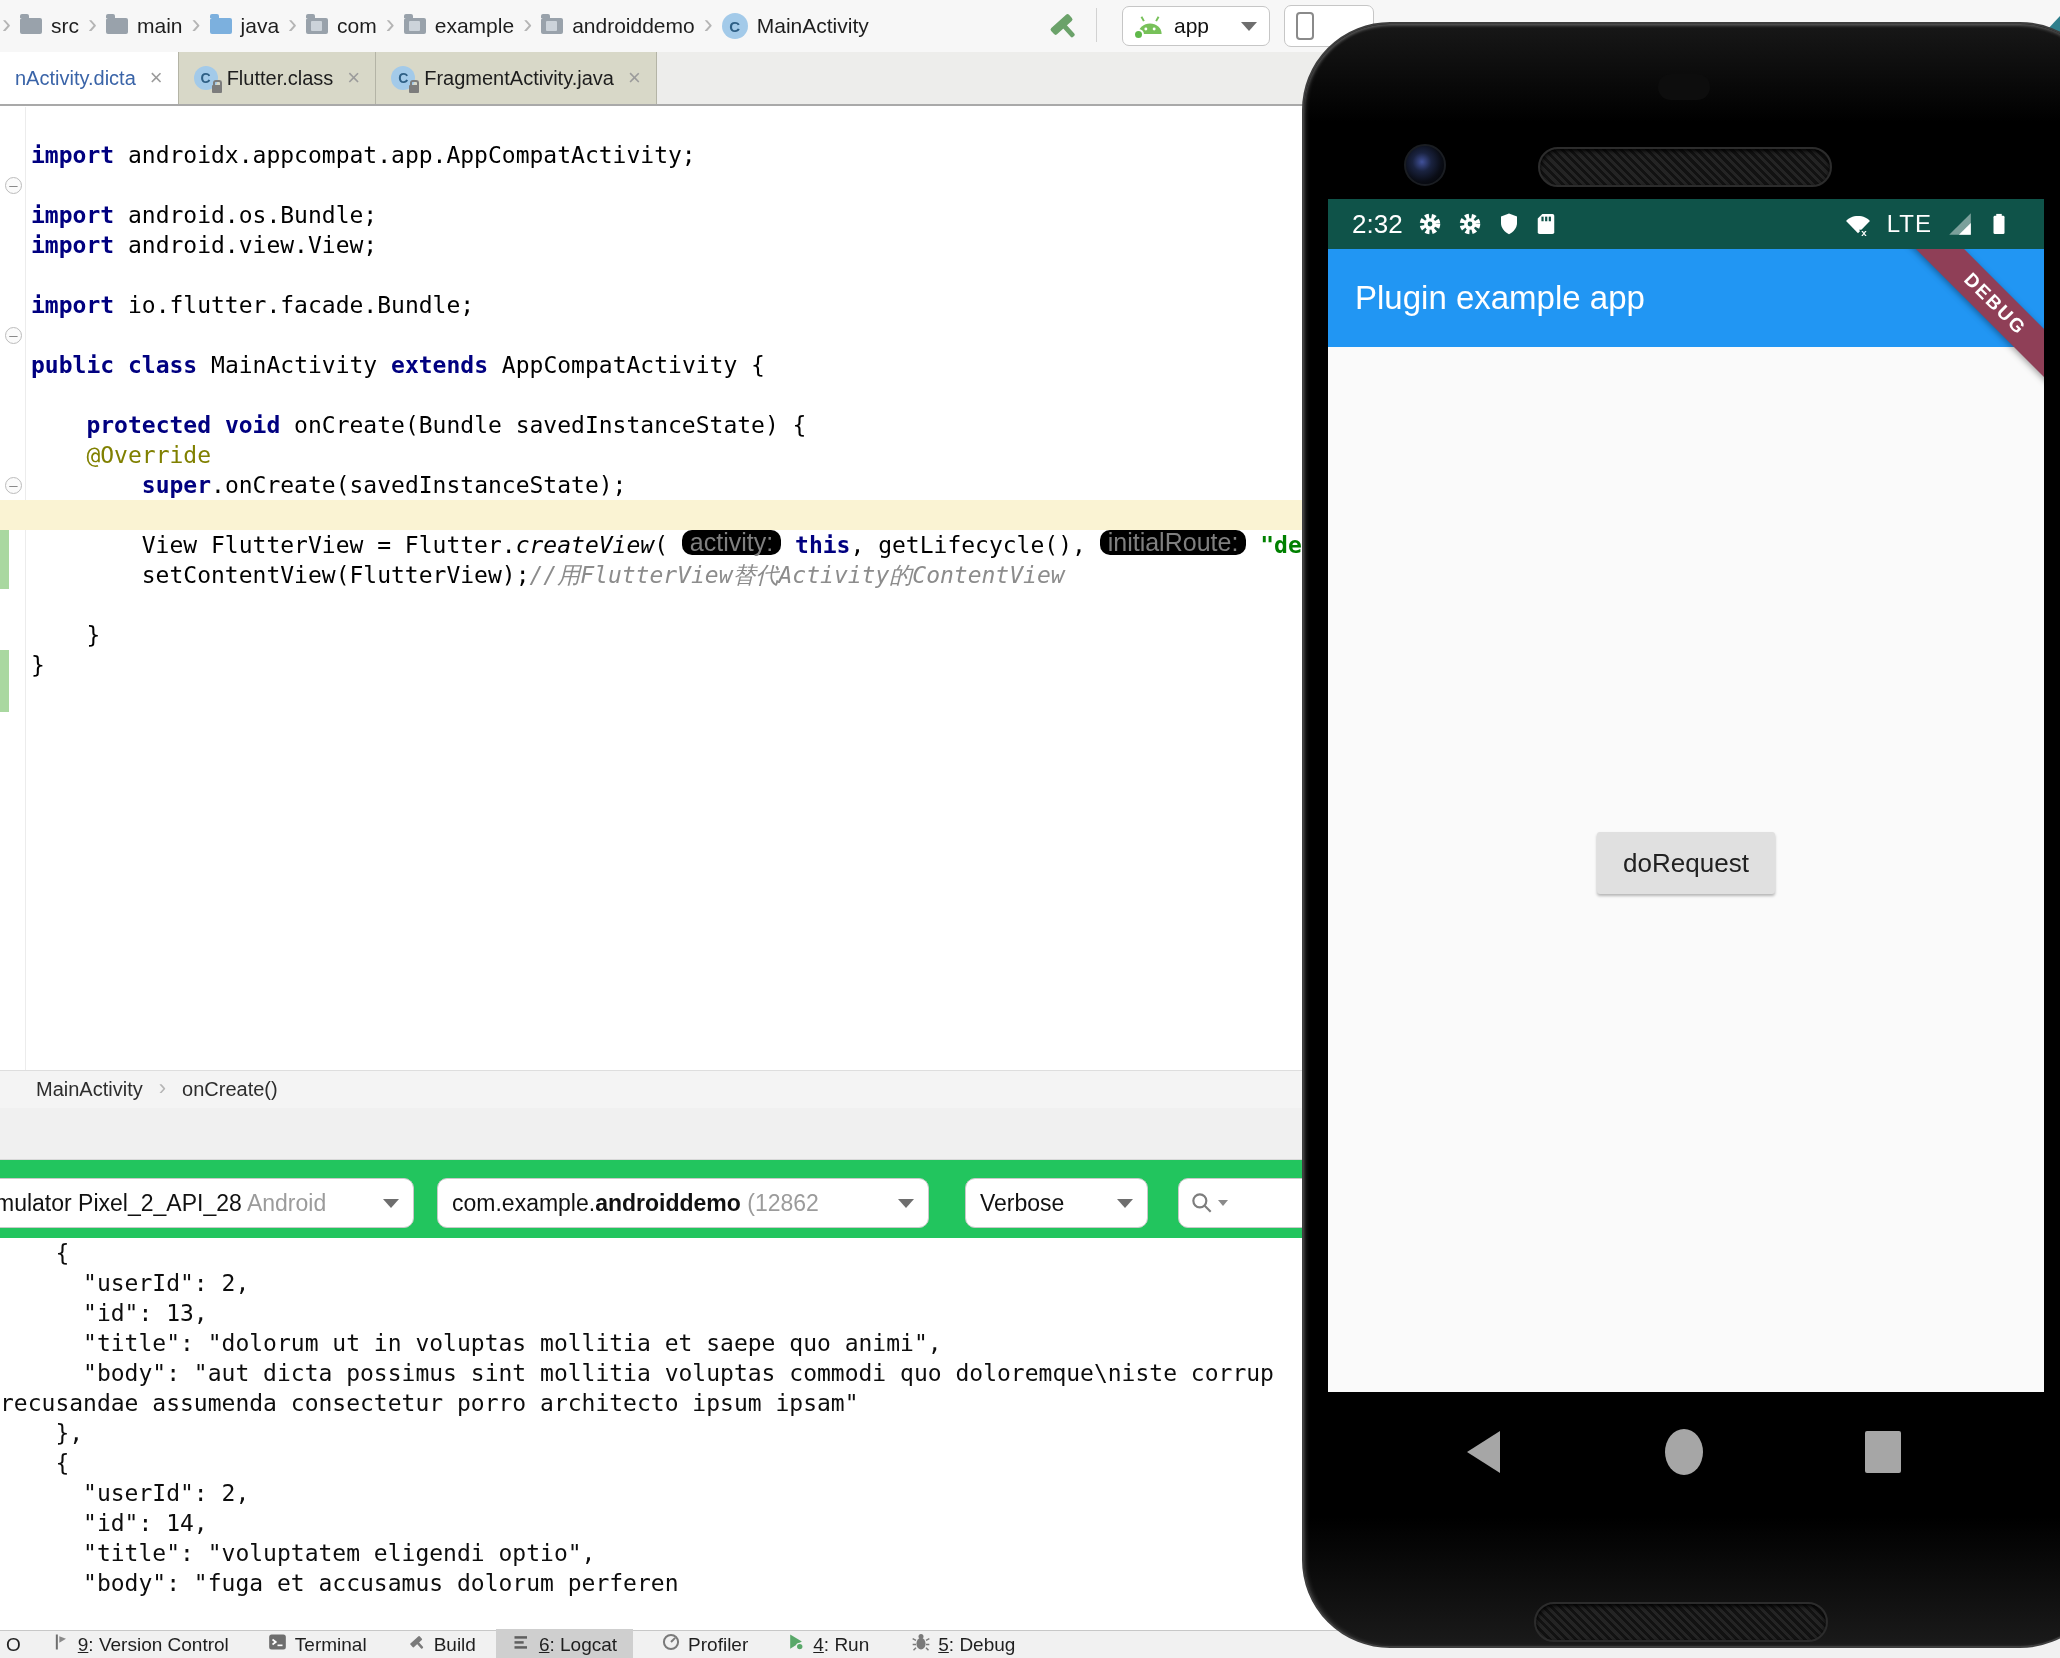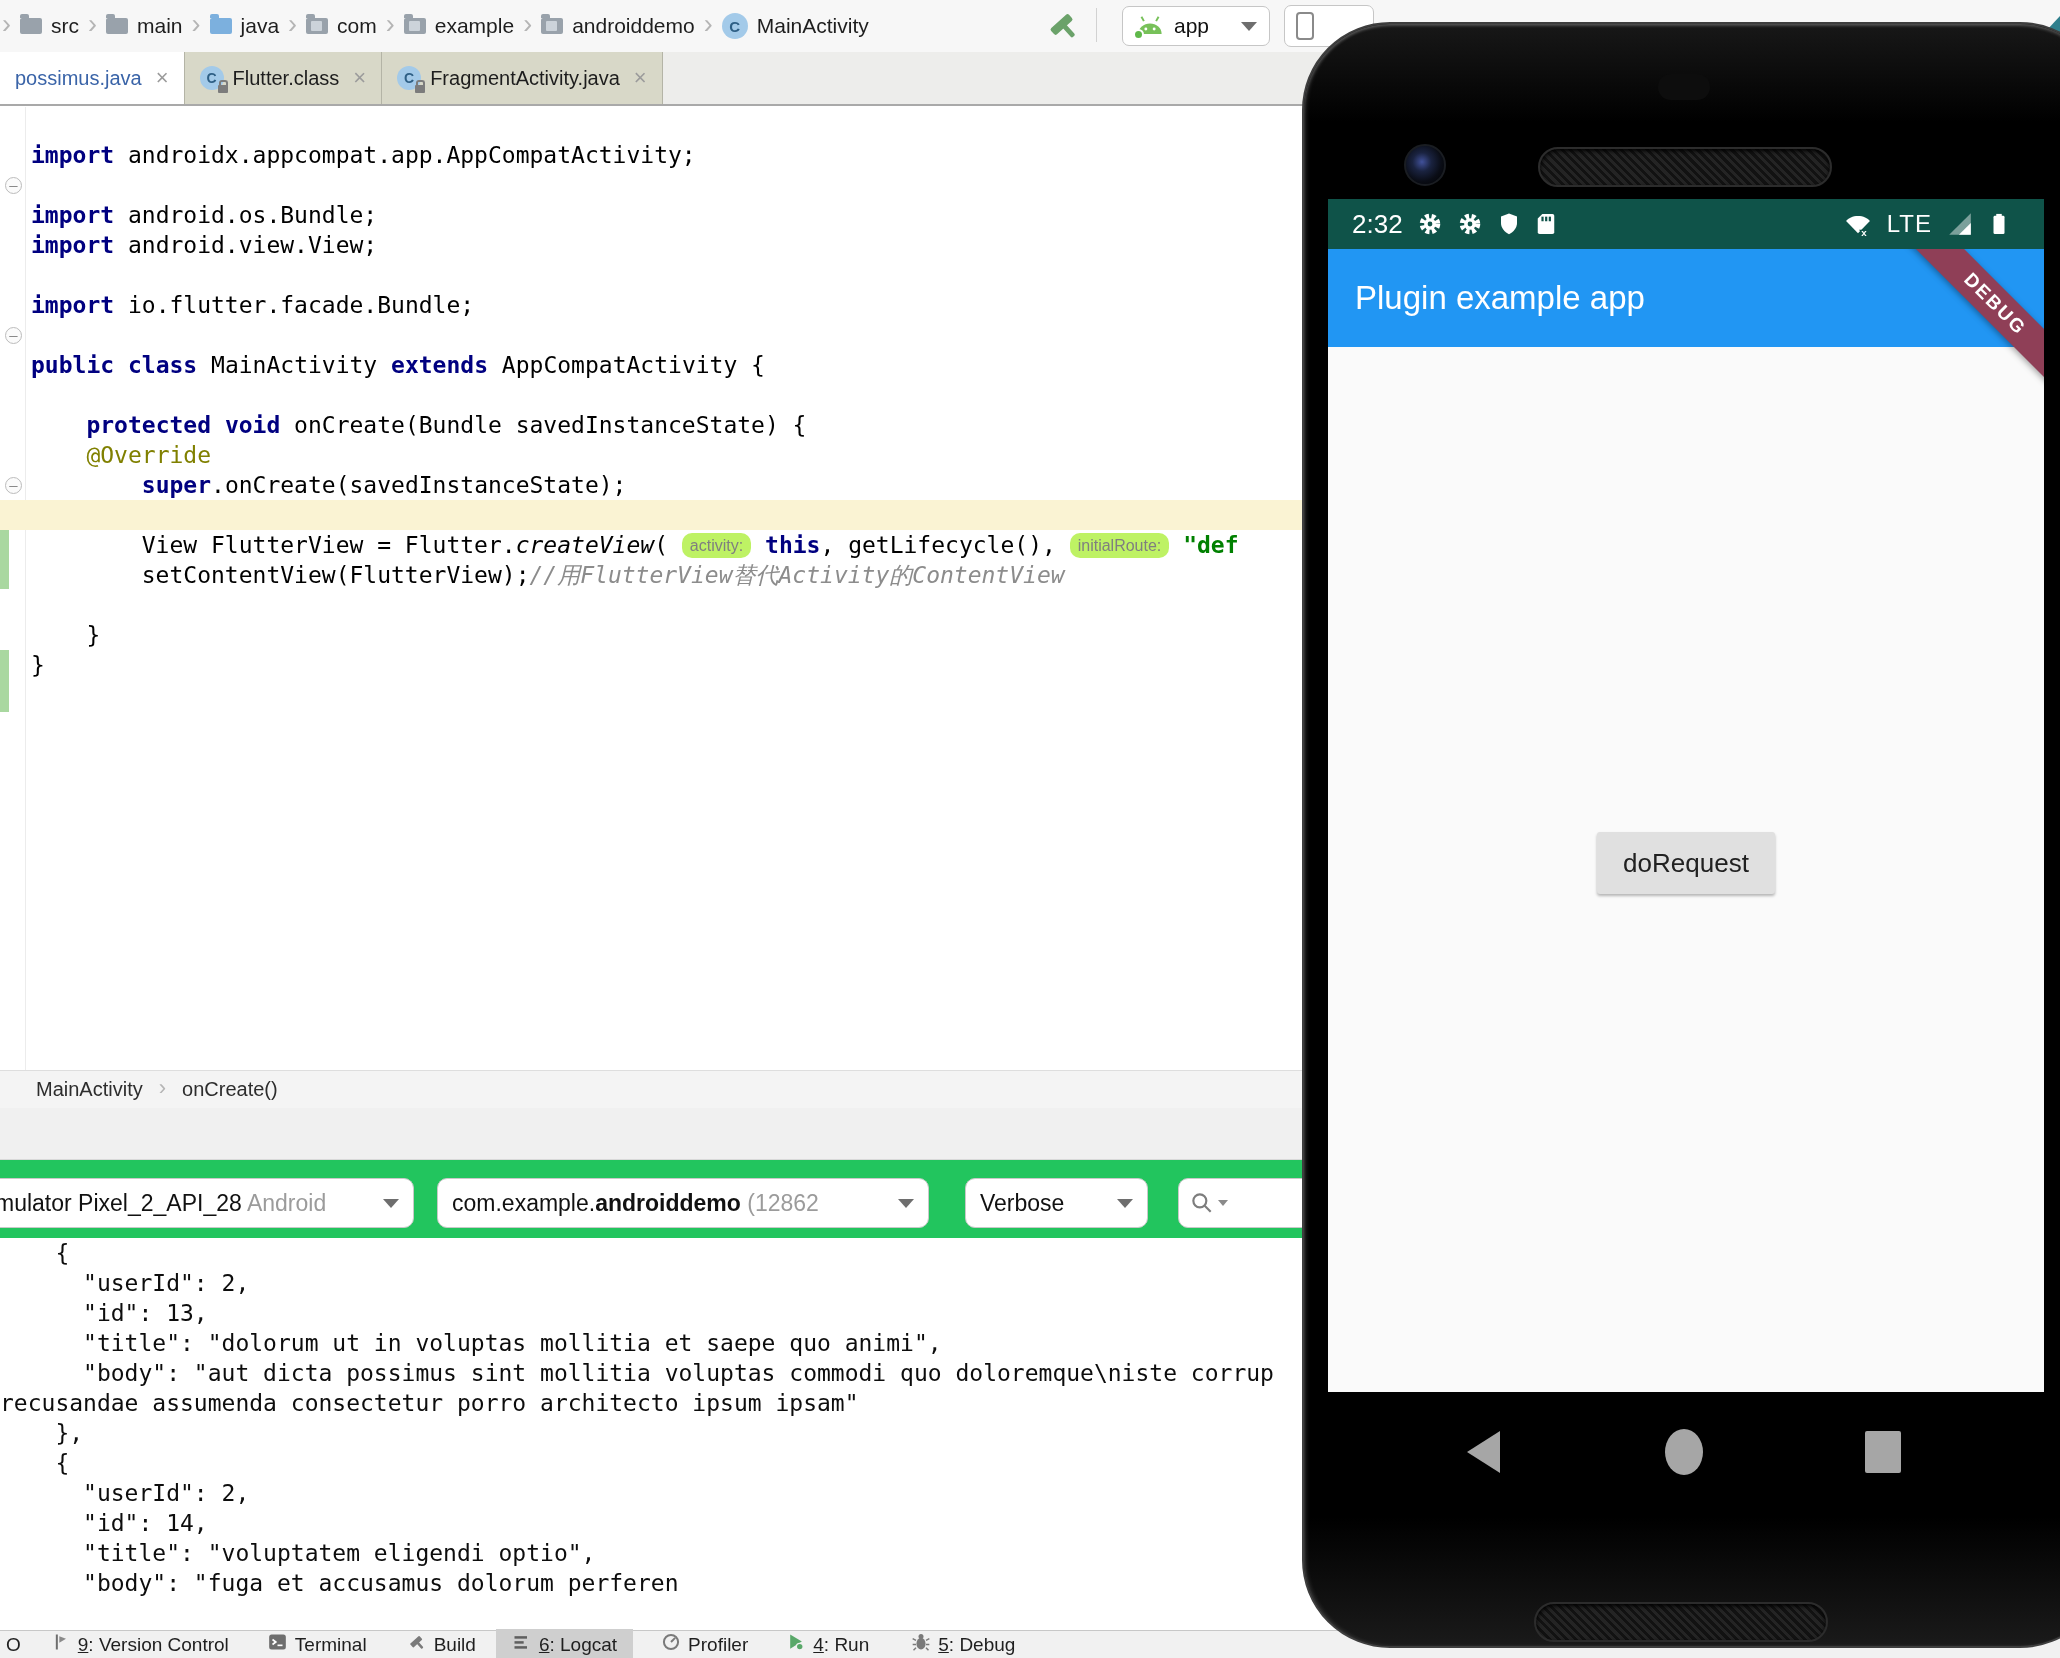--- a/index.html
+++ b/index.html
@@ -41,21 +41,21 @@
   .gutter-line { position:absolute; left:25px; top:0; bottom:0; width:1px; background:#ececec; }
   .code-lines { position:absolute; left:0; top:3px; right:0; }
   .code-line { height:30px; line-height:30px; font-family:"DejaVu Sans Mono",monospace; font-size:23px; white-space:pre; padding-left:31px; color:#000; }
   .code-line.cur { background:#faf3d3; }
   .tk-kw { color:#000080; font-weight:bold; }
   .tk-ann { color:#808000; }
   .tk-cmt { color:#8c8c8c; font-style:italic; }
   .tk-str { color:#008000; font-weight:bold; }
   .tk-it  { font-style:italic; }
   .tk-hl  { background:#f6d993; border-radius:2px; }
-  .tk-hint { display:inline-block; background:#bef264; color:#7f7f7f; border-radius:10px; font-family:"Liberation Sans",sans-serif; font-size:16px; line-height:25px; padding:0 8px; vertical-align:2px; }
+  .tk-hint { display:inline-block; background:#000000; color:#7f7f7f; border-radius:10px; font-family:"Liberation Sans",sans-serif; font-size:25px; line-height:25px; padding:0 8px; vertical-align:2px; }
   .fold { position:absolute; left:5px; width:17px; height:17px; border:1px solid #bcbcbc; border-radius:50%; background:#fbfbfb; color:#8a8a8a; font-size:15px; line-height:14px; text-align:center; }
   .chg { position:absolute; left:0; width:9px; background:#a9d8a0; }
 
   
   .edcrumbs { position:absolute; left:0; top:1070px; width:100%; height:38px; background:#f4f4f4; border-top:1px solid #dedede; display:flex; align-items:center; gap:16px; padding-left:36px; font-size:20px; color:#2d2d2d; }
   .edcrumbs .chev { font-size:22px; }
   .band { position:absolute; left:0; top:1108px; width:100%; height:52px; background:#f0f0f0; border-bottom:1px solid #d9d9d9; }
   .lctb { position:absolute; left:0; top:1160px; width:100%; height:78px; background:#22c55e; }
   .dd { position:absolute; top:18px; height:50px; background:#fff; border:1px solid #c9c9c9; border-radius:10px; display:flex; align-items:center; font-size:23px; color:#111; padding:0 14px; overflow:hidden; }
   .dd .txt { white-space:nowrap; overflow:hidden; }
@@ -159,21 +159,21 @@
     <div class="dev-btn">
       <svg width="22" height="32" viewBox="0 0 22 30">
           <rect x="3" y="2" width="16" height="26" rx="3" stroke="#8a8a8a" stroke-width="2" fill="none"></rect>
         </svg>
     </div>
   </div>
   <div class="teal-frag"></div>
 
   <div class="tabrow" id="tabrow">
       <div class="tab active">
-        <span>possimus.java</span>
+        <span>nActivity.dicta</span>
         <span class="x">×</span>
       </div>
       <div class="tab">
         <span class="icon-lockwrap">
           <span class="cls-icon">C</span>
           <span class="lock"></span>
         </span>
         <span>Flutter.class</span>
         <span class="x">×</span>
       </div>

